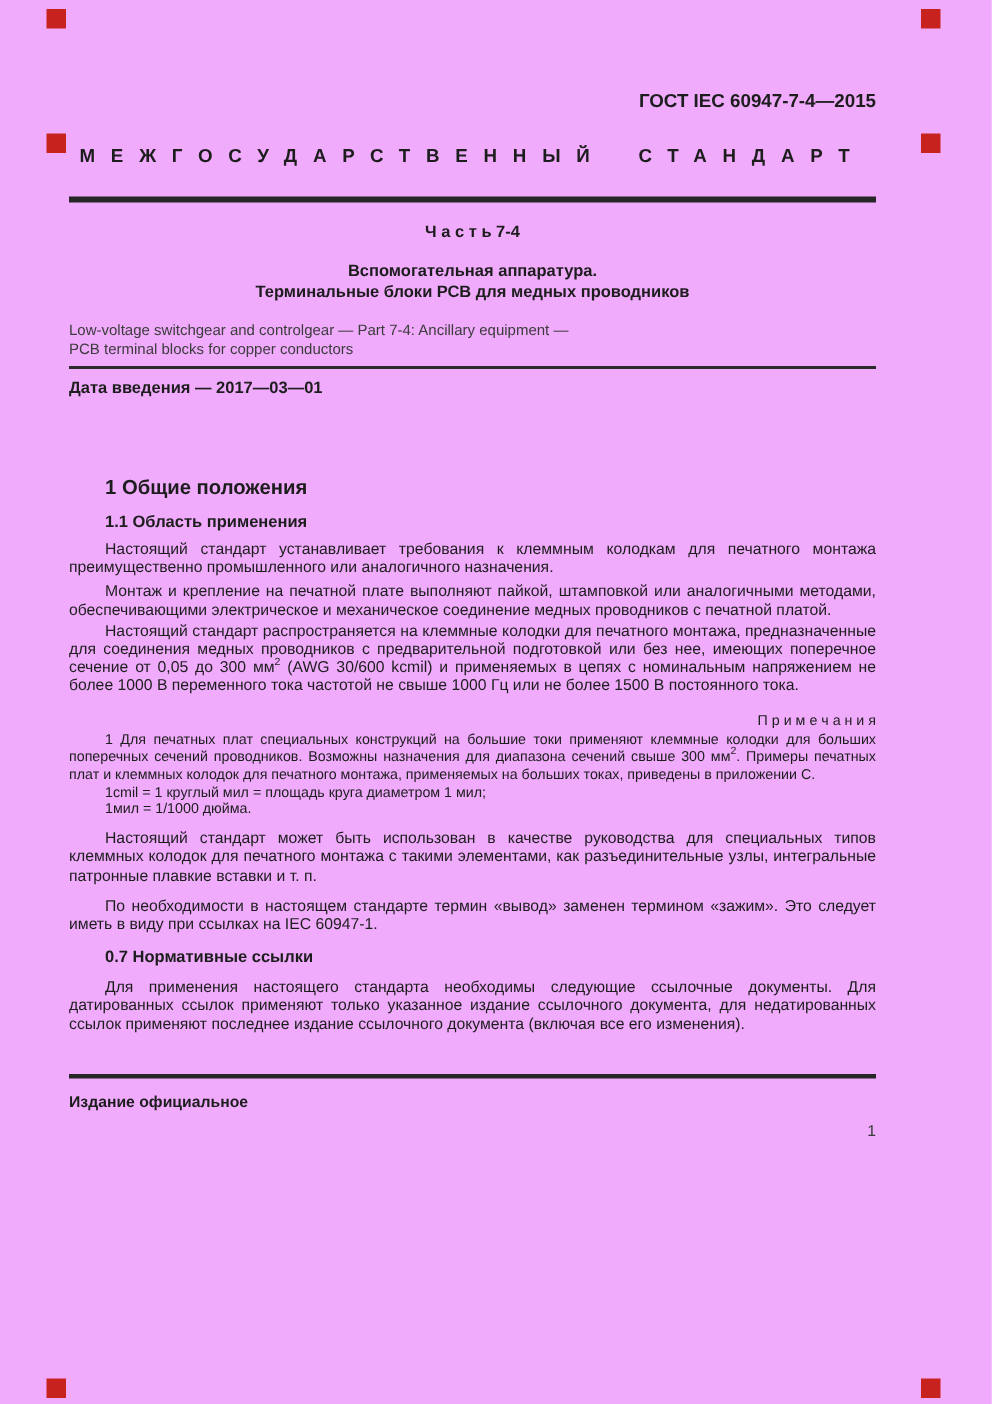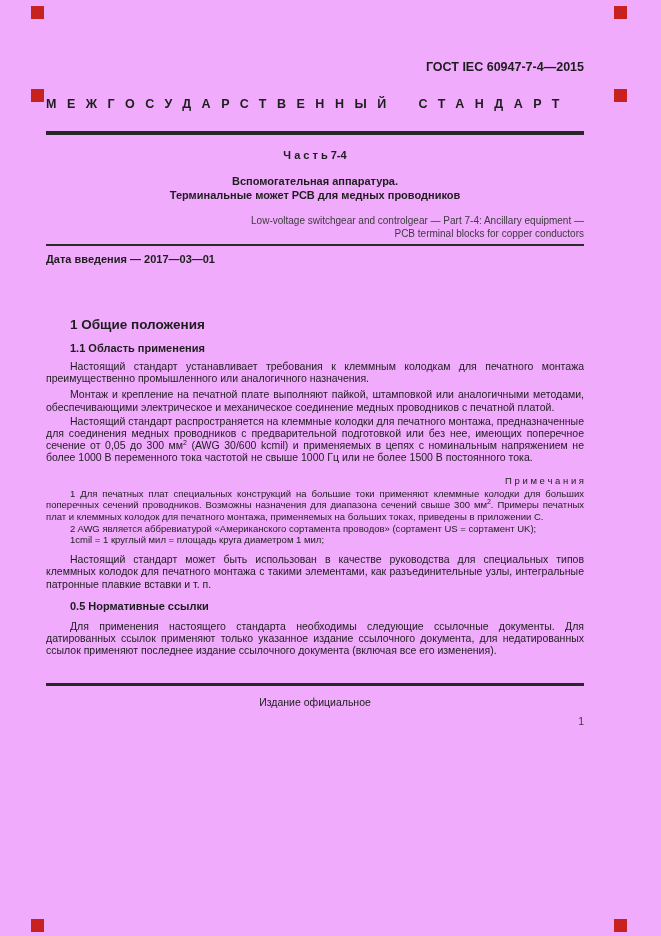--- a/index.html
+++ b/index.html
@@ -15,21 +15,21 @@
     position:absolute; left:46px; top:0; width:538px;
   }
   .doc-number {
     margin-top:60px;
     text-align:right;
     font-weight:bold;
     font-size:12.5px; line-height:15px;
   }
   .standard-type {
     margin-top:22px;
-    text-align:left;
+    text-align:center;
     font-weight:bold;
     font-size:12.5px; line-height:15px;
     letter-spacing:10.5px;
     word-spacing:8px;
     white-space:nowrap;
   }
   .rule-thick { margin-top:19px; height:4px; background:#272727; }
   .rule-thin  { margin-top:4px;  height:2px; background:#2b2b2b; }
   .rule-bottom{ margin-top:27px; height:3px; background:#272727; }
   .title-ru {
@@ -42,21 +42,21 @@
     text-align:center; font-weight:bold;
     font-size:11px; line-height:14px;
   }
   .subtitle-ru {
     margin-top:12px;
     text-align:center; font-weight:bold;
     font-size:11px; line-height:14px;
   }
   .title-en {
     margin-top:12px;
-    text-align:right;
+    text-align:left;
     font-size:10px; line-height:13px;
     color:#3c3c3c;
   }
   .intro-date {
     margin-top:7px;
     font-weight:bold;
     font-size:11px; line-height:13px;
   }
   .h1 {
     margin:51px 0 0 24px;
@@ -87,22 +87,22 @@
     text-align:justify; text-indent:24px;
   }
   p.note-line {
     margin:0;
     font-size:9.5px; line-height:11.7px;
     text-indent:24px;
   }
   sup { font-size:7px; line-height:0; }
   .edition-note {
     margin-top:10px;
-    font-weight:normal;
-    font-size:10.5px; line-height:13px;text-align:center;
+    font-weight:bold;
+    font-size:10.5px; line-height:13px;
   }
   .page-number {
     margin-top:6px;
     text-align:right;
     font-size:10.5px; line-height:13px;
     color:#3a3a3a;
   }
   .marker {
     position:absolute;
     width:13px; height:13px;
@@ -133,21 +133,21 @@
 
     <div class="standard-type">МЕЖГОСУДАРСТВЕННЫЙ СТАНДАРТ</div>
 
     <div class="rule-thick"></div>
 
 
     <div class="part-label">Ч а с т ь 7-4</div>
 
     <div class="subtitle-ru">
       <div>Вспомогательная аппаратура.</div>
-      <div>Терминальные может РСВ для медных проводников</div>
+      <div>Терминальные блоки РСВ для медных проводников</div>
     </div>
 
     <div class="title-en">
       <div>Low-voltage switchgear and controlgear — Part 7-4: Ancillary equipment —</div>
       <div>PCB terminal blocks for copper conductors</div>
     </div>
 
     <div class="rule-thin"></div>
 
     <div class="intro-date">Дата введения — 2017—03—01</div>
@@ -159,27 +159,28 @@
     <p class="body mt5">Настоящий стандарт устанавливает требования к клеммным колодкам для печатного монтажа преимущественно промышленного или аналогичного назначения.</p>
 
     <p class="body mt4">Монтаж и крепление на печатной плате выполняют пайкой, штамповкой или аналогичными методами, обеспечивающими электрическое и механическое соединение медных проводников с печатной платой.</p>
 
     <p class="body mt2"><span>Настоящий стандарт распространяется на клеммные колодки для печатного монтажа, предназначенные для соединения медных проводников с предварительной подготовкой или без нее, имеющих поперечное сечение от 0,05 до 300 мм</span><sup>2</sup><span> (AWG 30/600 kcmil) и применяемых в цепях с номинальным напряжением не более 1000 В переменного тока частотой не свыше 1000 Гц или не более 1500 В постоянного тока.</span></p>
 
     <div class="notes-label">П р и м е ч а н и я</div>
 
     <p class="note"><span>1 Для печатных плат специальных конструкций на большие токи применяют клеммные колодки для больших поперечных сечений проводников. Возможны назначения для диапазона сечений свыше 300 мм</span><sup>2</sup><span>. Примеры печатных плат и клеммных колодок для печатного монтажа, применяемых на больших токах, приведены в приложении С.</span></p>
 
-    <p class="note-line">2 AWG является аббревиатурой «Американского сортамента проводов» (сортамент US = сортамент UK);</p>
     <p class="note-line">1cmil = 1 круглый мил = площадь круга диаметром 1 мил;</p>
+    <p class="note-line">1мил = 1/1000 дюйма.</p>
 
     <p class="body mt7">Настоящий стандарт может быть использован в качестве руководства для специальных типов клеммных колодок для печатного монтажа с такими элементами, как разъединительные узлы, интегральные патронные плавкие вставки и т. п.</p>
 
+    <p class="body mt8">По необходимости в настоящем стандарте термин «вывод» заменен термином «зажим». Это следует иметь в виду при ссылках на IEC 60947-1.</p>
 
-    <div class="h2 h2-refs">0.5 Нормативные ссылки</div>
+    <div class="h2 h2-refs">0.7 Нормативные ссылки</div>
 
     <p class="body mt7">Для применения настоящего стандарта необходимы следующие ссылочные документы. Для датированных ссылок применяют только указанное издание ссылочного документа, для недатированных ссылок применяют последнее издание ссылочного документа (включая все его изменения).</p>
 
     <div class="rule-bottom"></div>
 
     <div class="edition-note">Издание официальное</div>
 
     <div class="page-number">1</div>
 
   </div>

